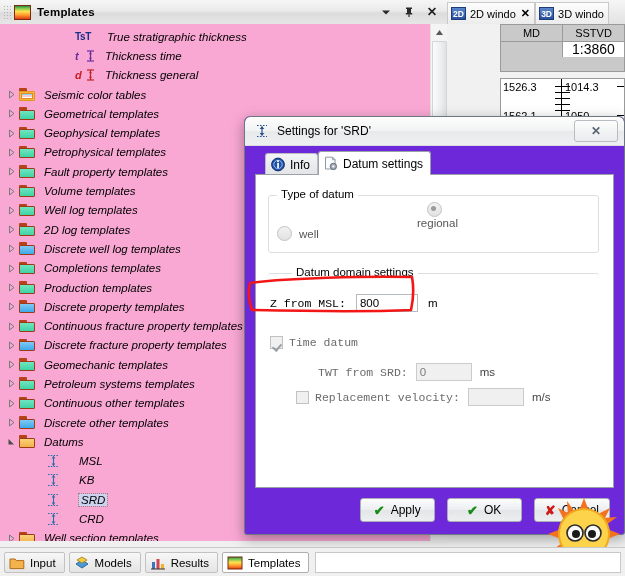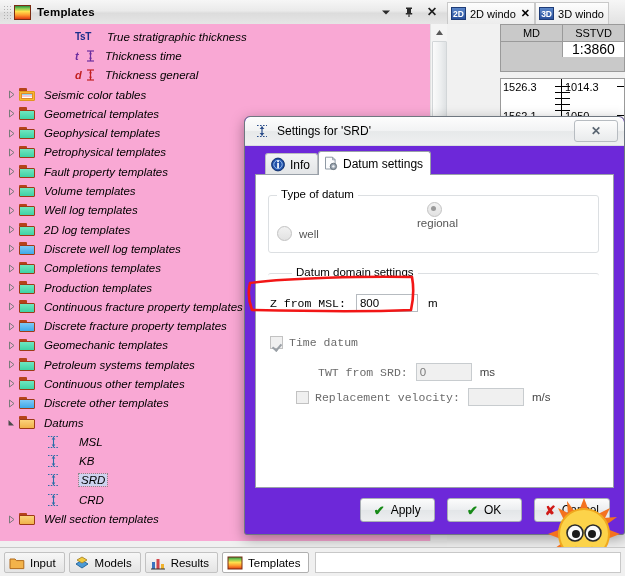--- a/index.html
+++ b/index.html
@@ -533,20 +533,34 @@
                 <path d="M2.5 1 L7 4.5 L2.5 8 Z" fill="none" stroke="#7a7a7a" stroke-width="1"></path>
               </svg>
             </span>
             <span style="display: flex; align-items: center; flex: 0 0 auto;">
               <span class="ficon green">
                 <span class="tab"></span>
                 <span class="body"></span>
               </span>
             </span>
             <span class="tlabel">Production templates</span>
+          </div>
+          <div class="trow">
+            <span class="arrow">
+              <svg width="9" height="9" viewBox="0 0 9 9">
+                <path d="M2.5 1 L7 4.5 L2.5 8 Z" fill="none" stroke="#7a7a7a" stroke-width="1"></path>
+              </svg>
+            </span>
+            <span style="display: flex; align-items: center; flex: 0 0 auto;">
+              <span class="ficon blue">
+                <span class="tab"></span>
+                <span class="body"></span>
+              </span>
+            </span>
+            <span class="tlabel">Discrete property templates</span>
           </div>
           <div class="trow">
             <span class="arrow">
               <svg width="9" height="9" viewBox="0 0 9 9">
                 <path d="M2.5 1 L7 4.5 L2.5 8 Z" fill="none" stroke="#7a7a7a" stroke-width="1"></path>
               </svg>
             </span>
             <span style="display: flex; align-items: center; flex: 0 0 auto;">
               <span class="ficon green">
                 <span class="tab"></span>

